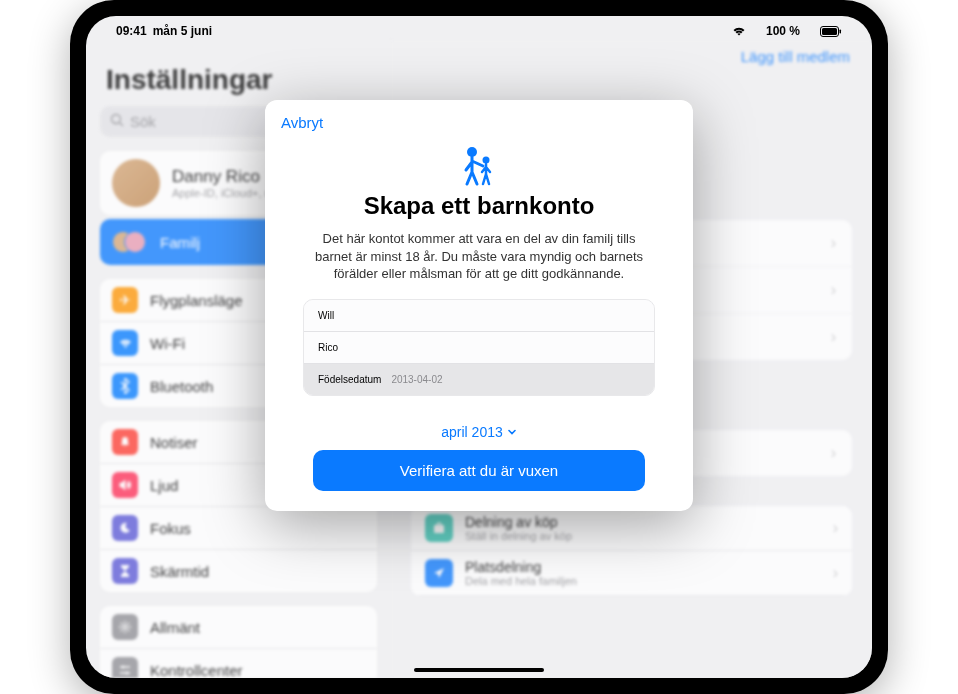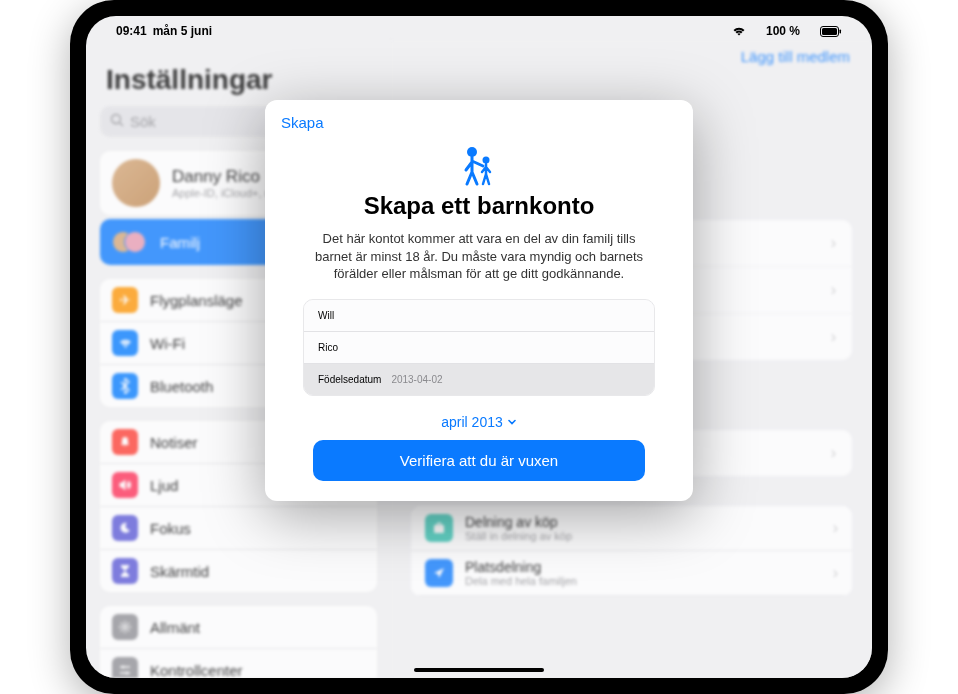--- a/index.html
+++ b/index.html
@@ -268,21 +268,21 @@
     }
     .form-row:last-child { border-bottom: none; }
     .form-label { color: #000; }
     .form-value { color: #8a8a8e; }
 
     .month-picker {
       text-align: center;
       color: #0a7aff;
       font-size: 14px;
       font-weight: 500;
-      padding: 18px 0 4px;
+      padding: 28px 0 4px;
       display: flex;
       justify-content: center;
       align-items: center;
       gap: 4px;
     }
     .wheel {
       display: flex;
       justify-content: center;
       gap: 40px;
       font-size: 13px;
@@ -504,21 +504,21 @@
               </div>
               <span class="chev">›</span>
             </div>
           </div>
         </div>
       </div>
     </div>
 
     <div class="modal-overlay">
       <div class="modal">
-        <button class="cancel-link">Skapa</button>
+        <button class="cancel-link">Avbryt</button>
         <div class="modal-icon">
           <svg width="44" height="44" viewBox="0 0 44 44">
             <circle cx="15" cy="10" r="5" fill="#0a7aff"></circle>
             <path d="M15 15 L15 30 M15 20 L9 28 M15 30 L10 42 M15 30 L20 42 M15 19 L26 24" stroke="#0a7aff" stroke-width="3" stroke-linecap="round" fill="none"></path>
             <circle cx="29" cy="18" r="3.5" fill="#0a7aff"></circle>
             <path d="M29 22 L29 32 M29 25 L25 30 M29 25 L33 30 M29 32 L26 42 M29 32 L32 42" stroke="#0a7aff" stroke-width="2.5" stroke-linecap="round" fill="none"></path>
           </svg>
         </div>
         <div class="modal-title">Skapa ett barnkonto</div>
         <div class="modal-desc">Det här kontot kommer att vara en del av din familj tills barnet är minst 18 år. Du måste vara myndig och barnets förälder eller målsman för att ge ditt godkännande.</div>

